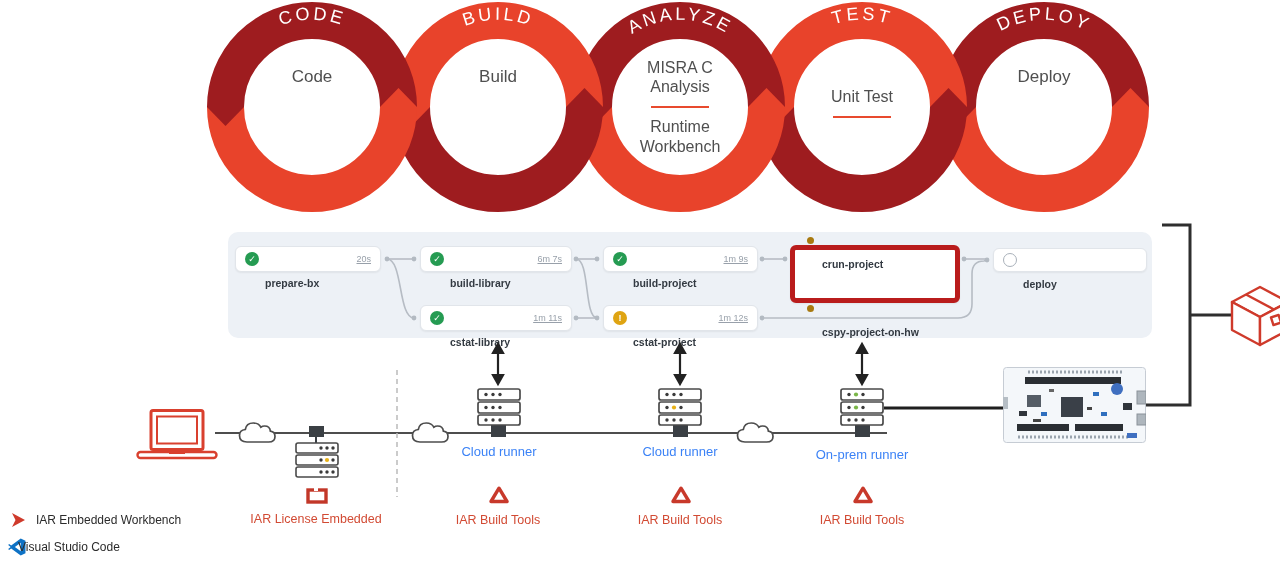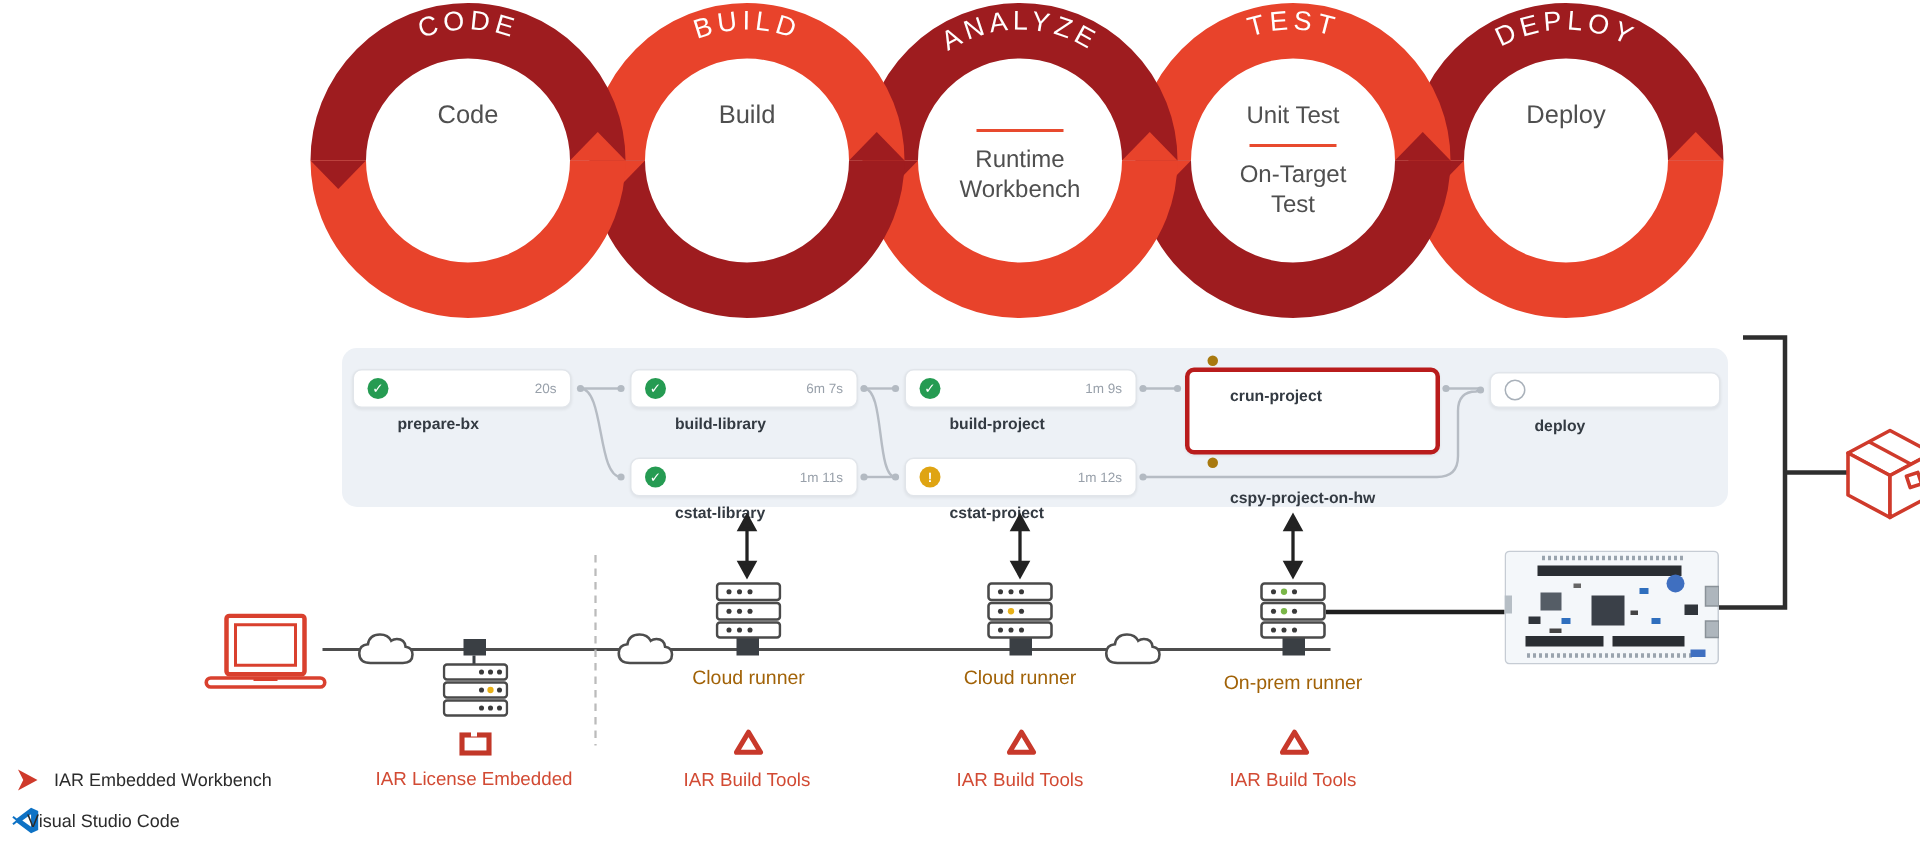--- a/index.html
+++ b/index.html
@@ -16,34 +16,34 @@
   .hole.double{justify-content:center;}
   .hole .part{width:96px;}
   .hole .divider{width:58px;height:2px;background:#e84a2e;margin:9px 0;}
   
   .panel{position:absolute;left:228px;top:232px;width:924px;height:106px;background:#edf1f6;border-radius:10px;}
   .edges{position:absolute;left:0;top:0;pointer-events:none;}
   .job-card{position:absolute;height:26px;background:#fff;border:1px solid #e1e5ea;border-radius:6px;
             box-shadow:0 1px 2px rgba(0,0,0,.06);display:flex;align-items:center;gap:6px;
             padding:0 9px;box-sizing:border-box;}
   .job-name{font-size:10.5px;font-weight:bold;color:#333a42;white-space:nowrap;margin-top:48px;}
-  .job-time{font-size:9px;color:#98a0aa;margin-left:auto;padding-left:8px;white-space:nowrap;}
+  .job-time{font-size:9px;color:#98a0aa;margin-left:auto;padding-left:8px;white-space:nowrap;text-decoration:underline;}
   .st-pass{width:14px;height:14px;border-radius:50%;background:#259b52;color:#fff;display:flex;
            align-items:center;justify-content:center;font-size:9px;flex:0 0 auto;}
   .st-warn{width:14px;height:14px;border-radius:50%;background:#dba githubusercontent;flex:0 0 auto;}
   .st-warn{width:14px;height:14px;border-radius:50%;background:#dfa412;color:#fff;display:flex;
            align-items:center;justify-content:center;font-size:9px;font-weight:bold;flex:0 0 auto;}
   .st-manual{width:7px;height:7px;border-radius:50%;background:#a8790f;flex:0 0 auto;}
   .st-empty{width:12px;height:12px;border-radius:50%;border:1.5px solid #a9b1ba;background:#fff;flex:0 0 auto;}
   .group-card{position:absolute;left:790px;top:245px;width:170px;height:58px;background:#fff;
-              border:3px solid #b91c1c;border-radius:6px;box-shadow:0 1px 2px rgba(0,0,0,.06);
+              border:5px solid #b91c1c;border-radius:6px;box-shadow:0 1px 2px rgba(0,0,0,.06);
               display:flex;flex-direction:column;justify-content:center;gap:8px;padding:0 12px;box-sizing:border-box;}
   .group-row{display:flex;align-items:center;gap:8px;}
   
-  .infra-label{position:absolute;font-size:13px;color:#a16207;text-align:center;}
+  .infra-label{position:absolute;font-size:13px;color:#3b82f6;text-align:center;}
   .red-label{position:absolute;font-size:12.5px;color:#d24a33;text-align:center;}
   .legend-label{position:absolute;font-size:12px;color:#2b2b2b;}
   .abs{position:absolute;}
   .board{position:absolute;left:1003px;top:367px;width:143px;height:76px;}
 </style>
 </head>
 <body>
 
 <div class="stage">
 
@@ -78,38 +78,38 @@
   <div class="ring" style="left:575px;z-index:13;">
     <svg width="210" height="210" viewBox="-105 -105 210 210">
       <path d="M -86.5 0 A 86.5 86.5 0 0 1 86.5 0" stroke="#9e1c1f" stroke-width="37" fill="none"></path>
       <path d="M 86.5 0 A 86.5 86.5 0 0 1 -86.5 0" stroke="#e8432b" stroke-width="37" fill="none"></path>
       <polygon points="-105,0 -68,0 -86.5,19" fill="#9e1c1f"></polygon>
       <polygon points="68,0 105,0 86.5,-19" fill="#e8432b"></polygon>
       <path id="arc2" d="M -74 -46 A 87 87 0 0 1 74 -46" fill="none"></path>
       <text class="band-text"><textPath href="#arc2" startOffset="50%" text-anchor="middle">ANALYZE</textPath></text>
     </svg>
     <div class="hole double">
+      <span class="part">MISRA C Analysis</span>
       <span class="divider"></span>
       <span class="part">Runtime Workbench</span>
     </div>
   </div>
 
   <div class="ring" style="left:757px;z-index:12;">
     <svg width="210" height="210" viewBox="-105 -105 210 210">
       <path d="M -86.5 0 A 86.5 86.5 0 0 1 86.5 0" stroke="#e8432b" stroke-width="37" fill="none"></path>
       <path d="M 86.5 0 A 86.5 86.5 0 0 1 -86.5 0" stroke="#9e1c1f" stroke-width="37" fill="none"></path>
       <polygon points="-105,0 -68,0 -86.5,19" fill="#e8432b"></polygon>
       <polygon points="68,0 105,0 86.5,-19" fill="#9e1c1f"></polygon>
       <path id="arc3" d="M -74 -46 A 87 87 0 0 1 74 -46" fill="none"></path>
       <text class="band-text"><textPath href="#arc3" startOffset="50%" text-anchor="middle">TEST</textPath></text>
     </svg>
     <div class="hole double">
       <span class="part">Unit Test</span>
       <span class="divider"></span>
-      <span class="part">On-Target Test</span>
     </div>
   </div>
 
   <div class="ring" style="left:939px;z-index:11;">
     <svg width="210" height="210" viewBox="-105 -105 210 210">
       <path d="M -86.5 0 A 86.5 86.5 0 0 1 86.5 0" stroke="#9e1c1f" stroke-width="37" fill="none"></path>
       <path d="M 86.5 0 A 86.5 86.5 0 0 1 -86.5 0" stroke="#e8432b" stroke-width="37" fill="none"></path>
       <polygon points="-105,0 -68,0 -86.5,19" fill="#9e1c1f"></polygon>
       <polygon points="68,0 105,0 86.5,-19" fill="#e8432b"></polygon>
       <path id="arc4" d="M -74 -46 A 87 87 0 0 1 74 -46" fill="none"></path>

